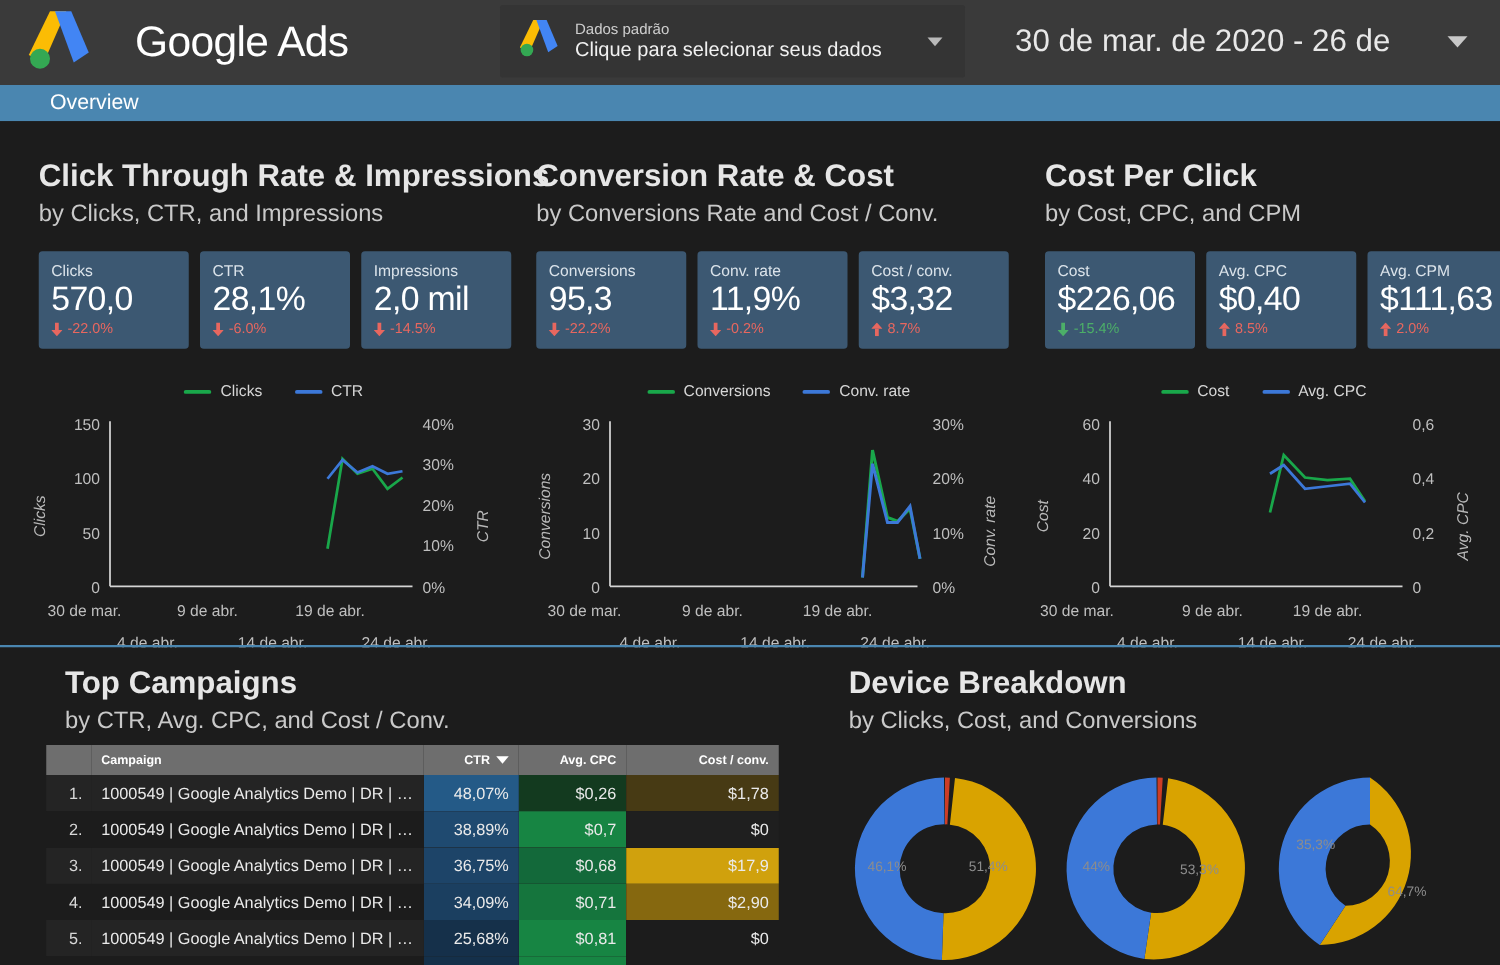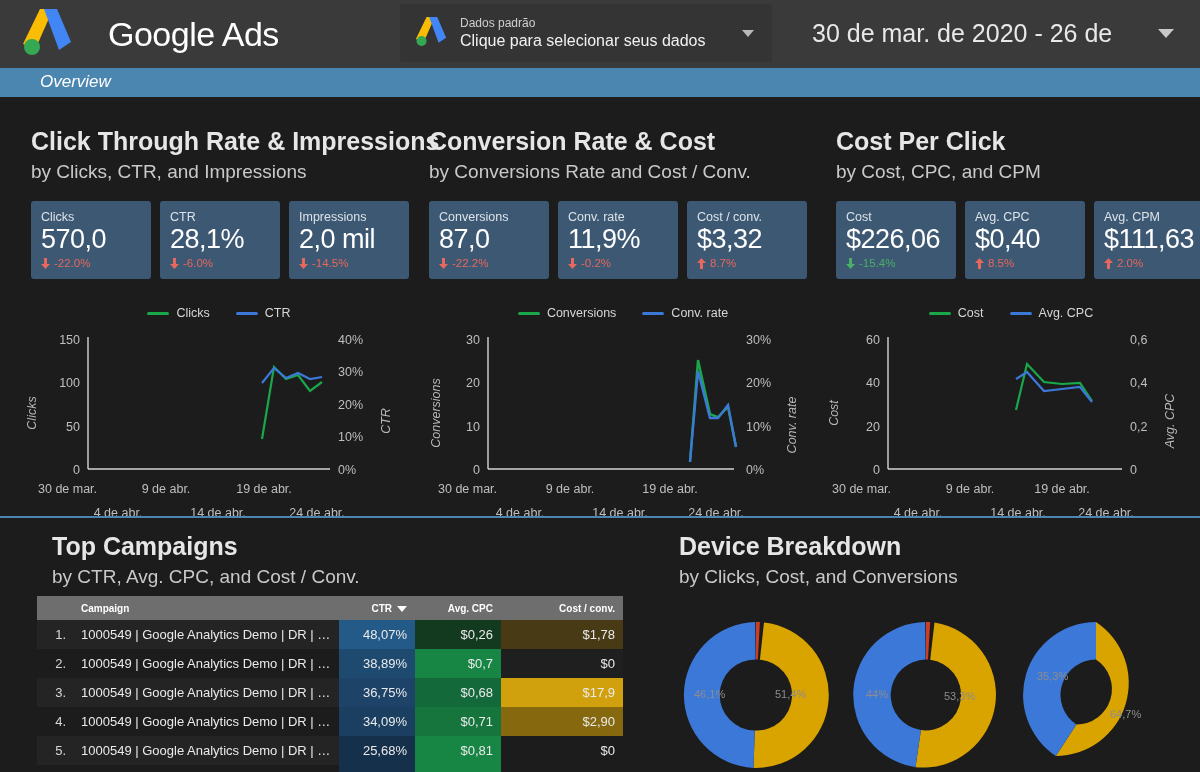--- a/index.html
+++ b/index.html
@@ -46,21 +46,21 @@
     margin-right: 26px;
   }
 
   
   .tabbar {
     position: absolute; left: 0; top: 68px; width: 1200px; height: 29px;
     background: #4a86b0;
   }
   .tab-label {
     position: absolute; left: 40px; top: 4px;
-    color: #ffffff; font-size: 17px; font-style: italic;
+    color: #ffffff; font-size: 17px;
   }
 
   
   .topzone { position: absolute; left: 0; top: 97px; width: 1200px; height: 535px; background: #1c1c1c; }
   .divider { position: absolute; left: 0; top: 516px; width: 1200px; height: 2px; background: #4a86b0; }
   .botzone { position: absolute; left: 0; top: 518px; width: 1200px; height: 254px; background: #1c1c1c; }
 
   
   .sec-title { color: #e6e6e6; font-size: 25px; font-weight: bold; white-space: nowrap; }
   .sec-sub { color: #c9c9c9; font-size: 19px; margin-top: 5px; white-space: nowrap; }
@@ -216,21 +216,21 @@
         </div>
       </div>
     </div>
 
     <div style="position:absolute;left:429px;top:30px;">
       <div class="sec-title">Conversion Rate &amp; Cost</div>
       <div class="sec-sub">by Conversions Rate and Cost / Conv.</div>
       <div class="cards">
         <div class="card">
           <div class="card-label">Conversions</div>
-          <div class="card-value">87,0</div>
+          <div class="card-value">95,3</div>
           <div class="card-delta down">
             <span class="arr">
                 <svg width="9" height="11" viewBox="0 0 9 11">
                   <rect x="3" y="0" width="3" height="6" fill="#e8675f"></rect>
                   <path d="M0 6 L9 6 L4.5 11 Z" fill="#e8675f"></path>
                 </svg>
               </span>
             <span>-22.2%</span>
           </div>
         </div>

